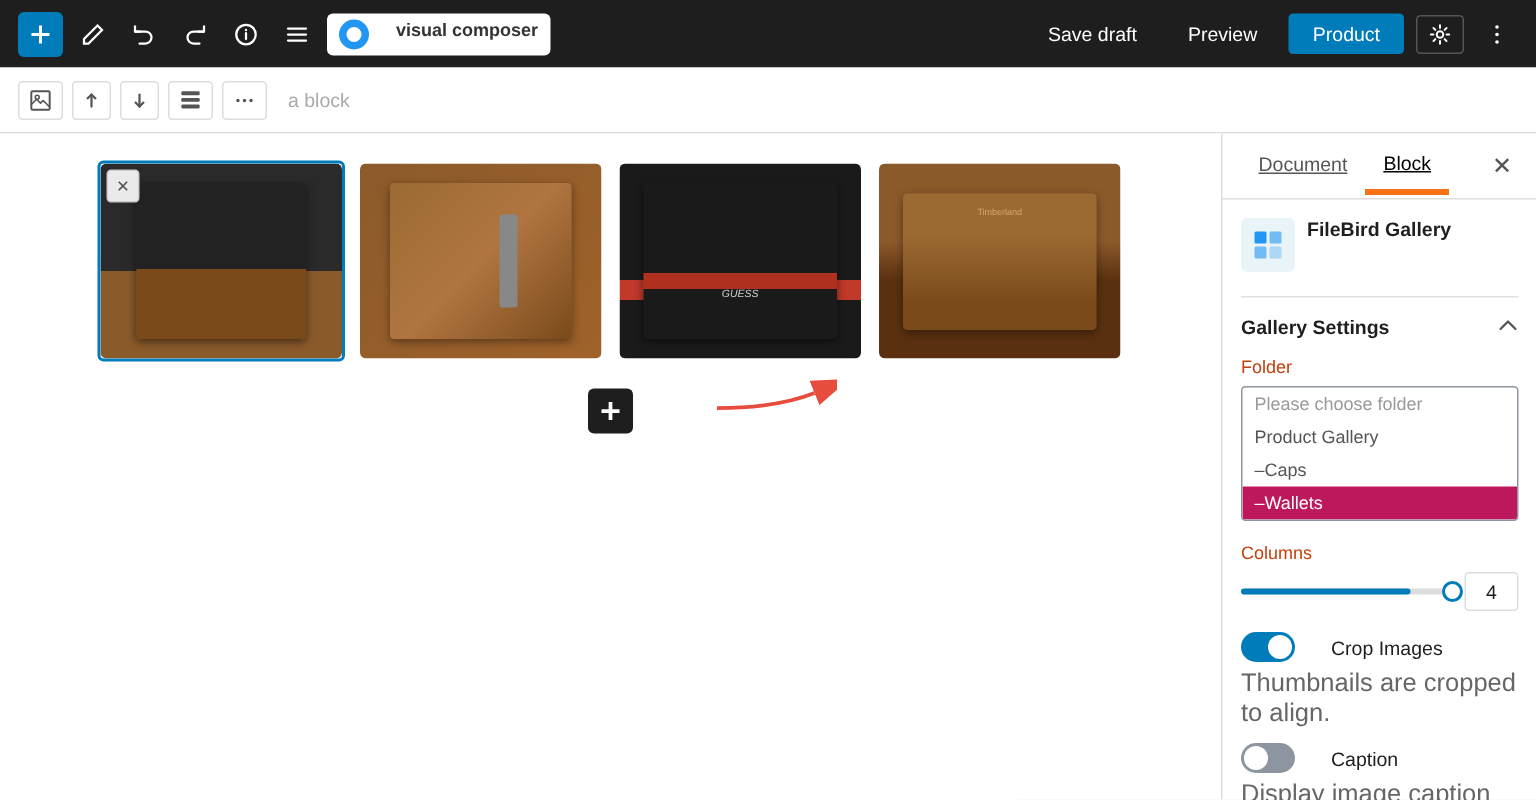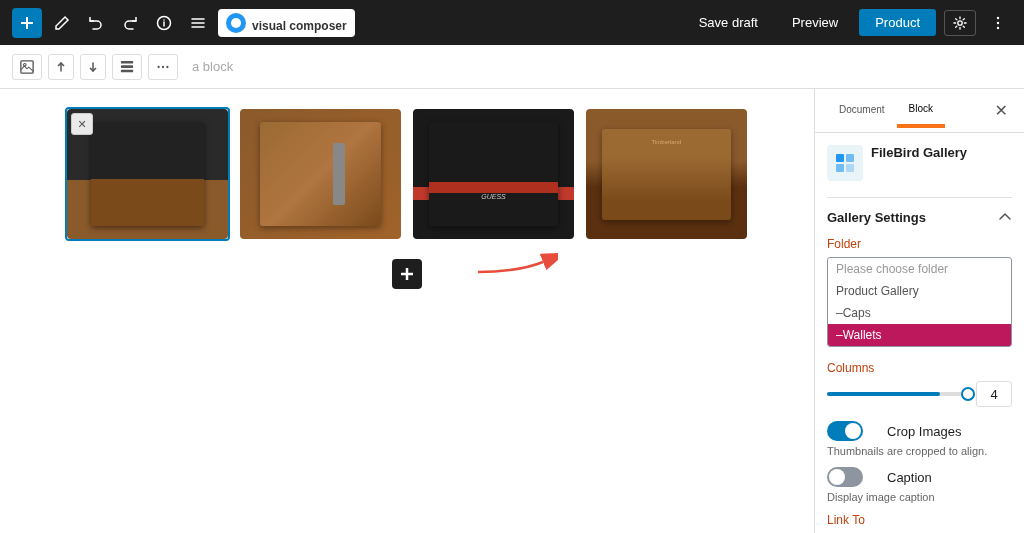--- a/index.html
+++ b/index.html
@@ -11,21 +11,21 @@
     }
     .top-bar-left { display: flex; align-items: center; gap: 6px; flex: 1; }
     .top-bar-right { display: flex; align-items: center; gap: 8px; }
     .tb-btn {
       background: transparent; border: none; color: #fff; cursor: pointer; padding: 4px 6px; border-radius: 3px; display: flex; align-items: center; justify-content: center;
     }
     .tb-btn-add {
       background: #007cba; border: none; color: #fff; cursor: pointer; width: 30px; height: 30px; border-radius: 4px; display: flex; align-items: center; justify-content: center; font-size: 18px; font-weight: bold;
     }
     .vc-logo {
-      background: #fff; border-radius: 4px; padding: 4px 8px; display: flex; align-items: flex-end; gap: 6px; cursor: pointer;
+      background: #fff; border-radius: 4px; padding: 4px 8px; display: flex; align-items: flex-start; gap: 18px; cursor: pointer;
     }
     .vc-logo-circle { width: 20px; height: 20px; background: #2196f3; border-radius: 50%; display: flex; align-items: center; justify-content: center; }
     .vc-logo-inner { width: 10px; height: 10px; background: #fff; border-radius: 50%; }
     .vc-logo-text { font-size: 12px; font-weight: 600; color: #333; }
     .save-draft-btn { background: transparent; border: 1px solid transparent; color: #fff; cursor: pointer; padding: 6px 12px; border-radius: 3px; font-size: 13px; }
     .preview-btn { background: transparent; border: 1px solid transparent; color: #fff; cursor: pointer; padding: 6px 12px; border-radius: 3px; font-size: 13px; }
     .publish-btn { background: #007cba; border: none; color: #fff; cursor: pointer; padding: 6px 16px; border-radius: 3px; font-size: 13px; font-weight: 500; }
     .gear-btn { background: transparent; border: 1px solid #555; color: #fff; cursor: pointer; padding: 5px 8px; border-radius: 3px; display: flex; align-items: center; }
     .dots-btn { background: transparent; border: none; color: #fff; cursor: pointer; padding: 5px 6px; display: flex; align-items: center; }
 
@@ -58,21 +58,21 @@
     }
 
     
     .sidebar {
       width: 210px; background: #fff; border-left: 1px solid #ddd; display: flex; flex-direction: column; overflow-y: auto;
     }
     .sidebar-header {
       display: flex; align-items: center; border-bottom: 1px solid #ddd; padding: 0 12px; height: 44px; gap: 0;
     }
     .sidebar-tab {
-      padding: 10px 12px; font-size: 10px; cursor: pointer; border-bottom: 2px solid transparent; color: #555;
+      padding: 10px 12px; font-size: 13px; cursor: pointer; border-bottom: 2px solid transparent; color: #555; text-decoration: underline;
     }
     .sidebar-tab.active { border-bottom: 4px solid #f97316; color: #000000; font-weight: 500; }
     .sidebar-close { margin-left: auto; background: transparent; border: none; cursor: pointer; color: #555; font-size: 16px; padding: 4px; }
 
     .sidebar-body { padding: 12px; flex: 1; overflow-y: auto; }
 
     .plugin-header { display: flex; align-items: flex-start; gap: 8px; margin-bottom: 16px; }
     .plugin-icon { width: 36px; height: 36px; background: #e8f4f8; border-radius: 4px; display: flex; align-items: center; justify-content: center; flex-shrink: 0; }
     .plugin-name { font-size: 13px; font-weight: 600; }
     .plugin-desc { font-size: 11px; color: #666; margin-top: 2px; }
@@ -96,21 +96,21 @@
 
     
     .toggle-row { display: flex; align-items: center; gap: 24px; margin-bottom: 4px; }
     .toggle { width: 36px; height: 20px; border-radius: 10px; position: relative; cursor: pointer; flex-shrink: 0; }
     .toggle.on { background: #007cba; }
     .toggle.off { background: #8d96a0; }
     .toggle-knob { width: 16px; height: 16px; background: #fff; border-radius: 50%; position: absolute; top: 2px; transition: left 0.15s; }
     .toggle.on .toggle-knob { left: 18px; }
     .toggle.off .toggle-knob { left: 2px; }
     .toggle-label { font-size: 13px; font-weight: 500; }
-    .toggle-desc { font-size: 11px; color: #666; margin-bottom: 10px; }
+    .toggle-desc { font-size: 17px; color: #666; margin-bottom: 10px; }
 
     .editor-wrapper { position: relative; flex: 1; display: flex; flex-direction: column; align-items: center; padding: 20px 40px; background: #fff; overflow-y: auto; }
   </style>
 </head>
 <body>
 
 <div class="top-bar">
   <div class="top-bar-left">
     <button class="tb-btn-add">
       <svg width="14" height="14" viewBox="0 0 14 14" fill="white">

